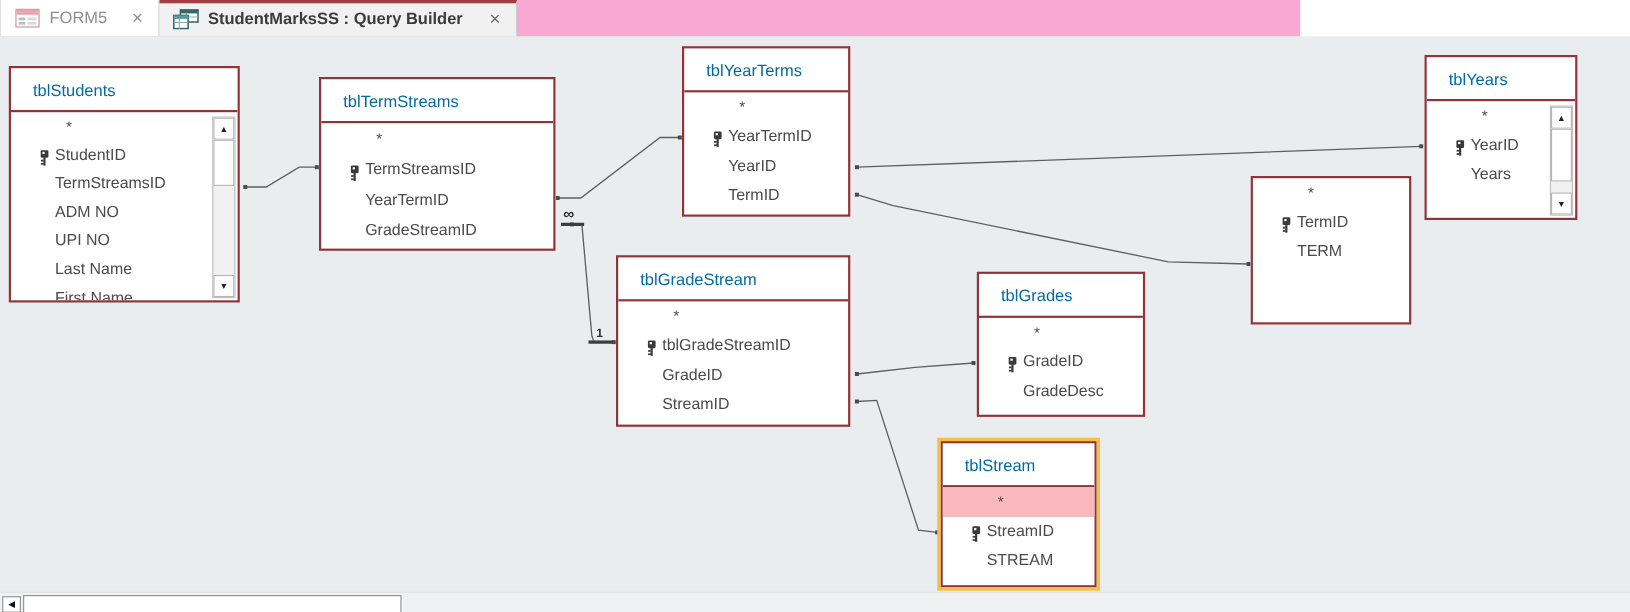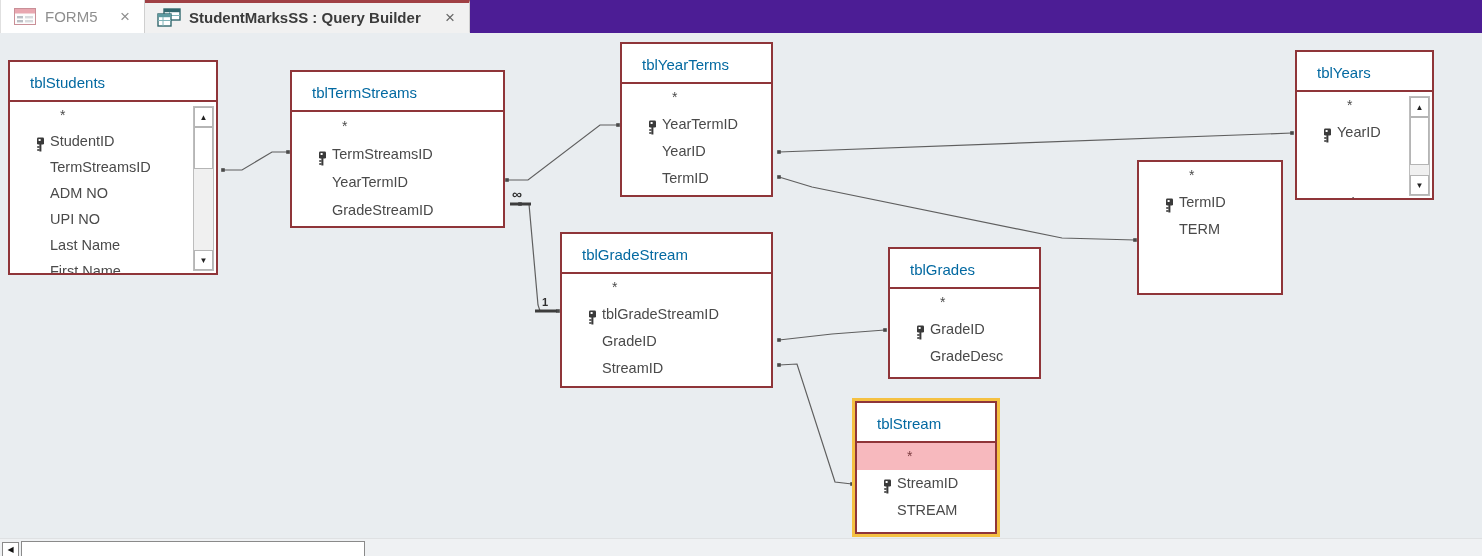--- a/index.html
+++ b/index.html
@@ -1,18 +1,18 @@
 <!DOCTYPE html>
 <html><head>
 <meta charset="utf-8">
 <style>
   html,body{margin:0;padding:0;width:1482px;height:556px;overflow:hidden;
     font-family:"Liberation Sans","DejaVu Sans",sans-serif;background:#fff;}
   
-  .tabbar{position:absolute;left:0;top:0;width:1482px;height:33px;background:#4c1d95;
+  .tabbar{position:absolute;left:0;top:0;width:1182px;height:33px;background:#f9a8d4;
     border-bottom:1px solid #d6d6d6;display:flex;}
   .tab{position:relative;height:33px;display:flex;align-items:center;gap:8px;
     padding:0 12px;box-sizing:border-box;border-right:1px solid #cfcfcf;cursor:default;}
   .tab.inactive{background:#fff;color:#8f8f8f;width:145px;border-left:1px solid #e0e0e0;}
   .tab.active{background:#f1f1f1;color:#3b3b3b;font-weight:bold;width:325px;
     border-top:3px solid #a04044;border-bottom:1px solid #f1f1f1;margin-bottom:-1px;}
   .tab .label{font-size:15px;white-space:nowrap;flex:1;}
   .tab .close{font-size:17px;color:#666;font-weight:normal;padding:0 2px;}
   .tab.inactive .close{color:#8f8f8f;}
   
@@ -175,20 +175,21 @@
       <div class="tbox" style="left: 1295px; top: 17px; width: 139px; height: 150px;">
         <div class="ttitle">tblYears</div>
         <div class="trow star" style="height: 27px; line-height: 27px;"><span>*</span></div>
         <div class="trow" style="height: 27px; line-height: 27px;"><span class="keyicon" style="top: 6px;"><svg viewBox="0 0 12 15" width="12" height="15">
               <rect x="3" y="0.5" width="7" height="7" rx="1.2" fill="#3a3a3a"></rect>
               <rect x="4.6" y="2" width="2" height="2" fill="#fff"></rect>
               <rect x="5.4" y="7" width="2" height="7.5" fill="#3a3a3a"></rect>
               <rect x="3.2" y="9.2" width="2.4" height="1.6" fill="#3a3a3a"></rect>
               <rect x="3.2" y="12.2" width="2.4" height="1.6" fill="#3a3a3a"></rect>
             </svg></span><span>YearID</span></div>
+        <div class="trow" style="height: 27px; line-height: 27px;"><span>Years</span></div>
         <div class="trow" style="height: 27px; line-height: 27px; margin-top: 44px;"><span>Prior</span></div>
         <div class="vsb">
           <div class="btn up">▲</div>
           <div class="thumb" style="top:20px;height:48px;"></div>
           <div class="btn down">▼</div>
         </div>
       </div>
       <div class="tbox" style="left: 1137px; top: 127px; width: 146px; height: 135px;">
         <div class="trow star" style="height: 27px; line-height: 27px;"><span>*</span></div>
         <div class="trow" style="height: 27px; line-height: 27px;"><span class="keyicon" style="top: 6px;"><svg viewBox="0 0 12 15" width="12" height="15">

